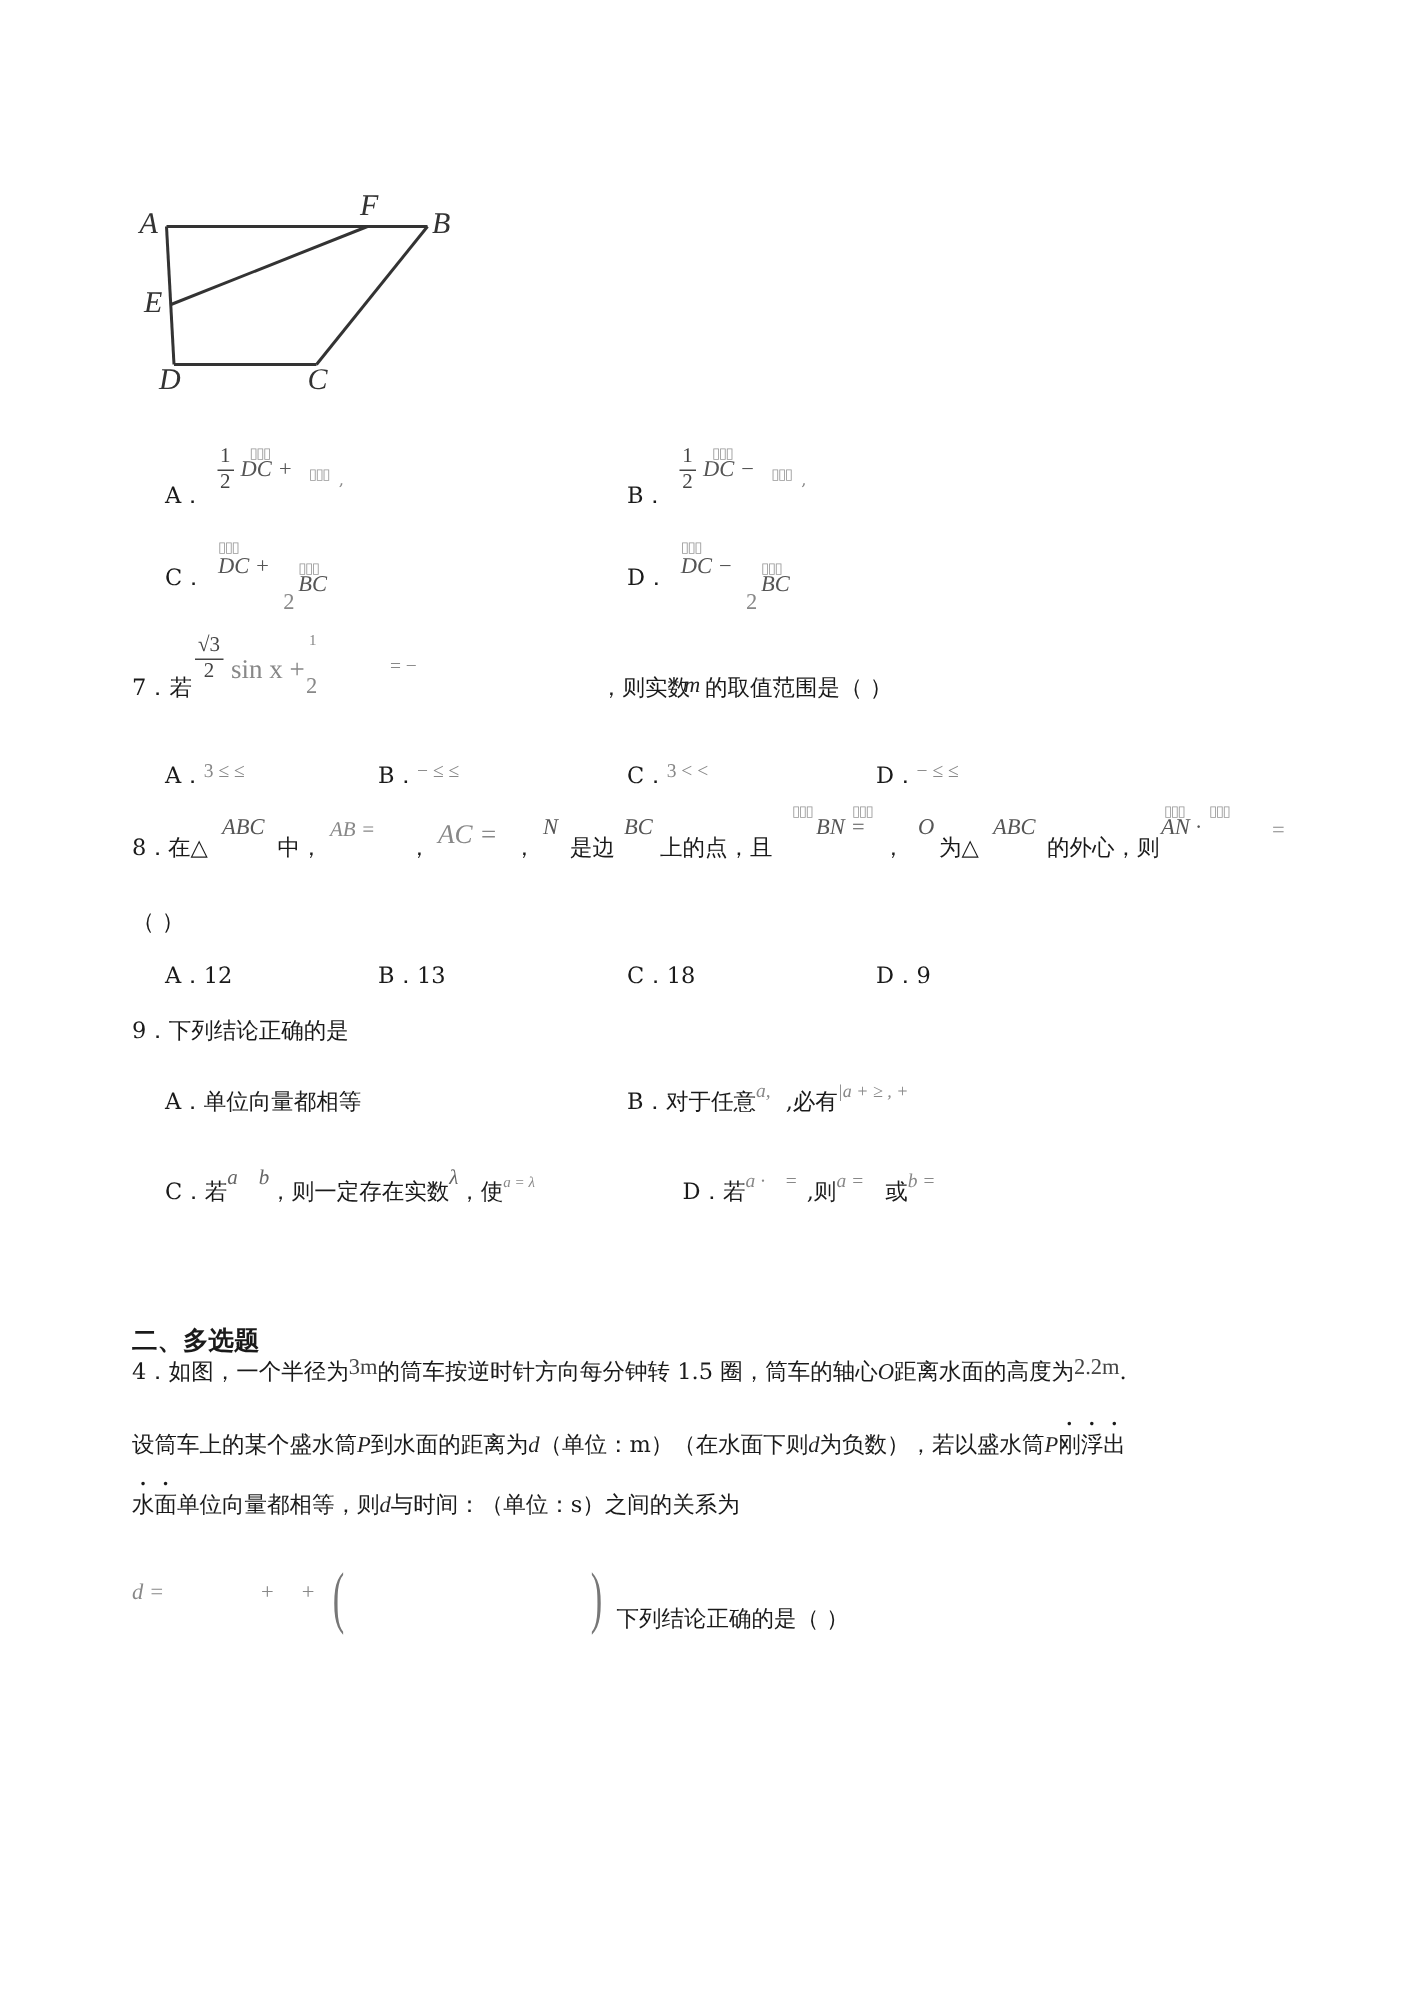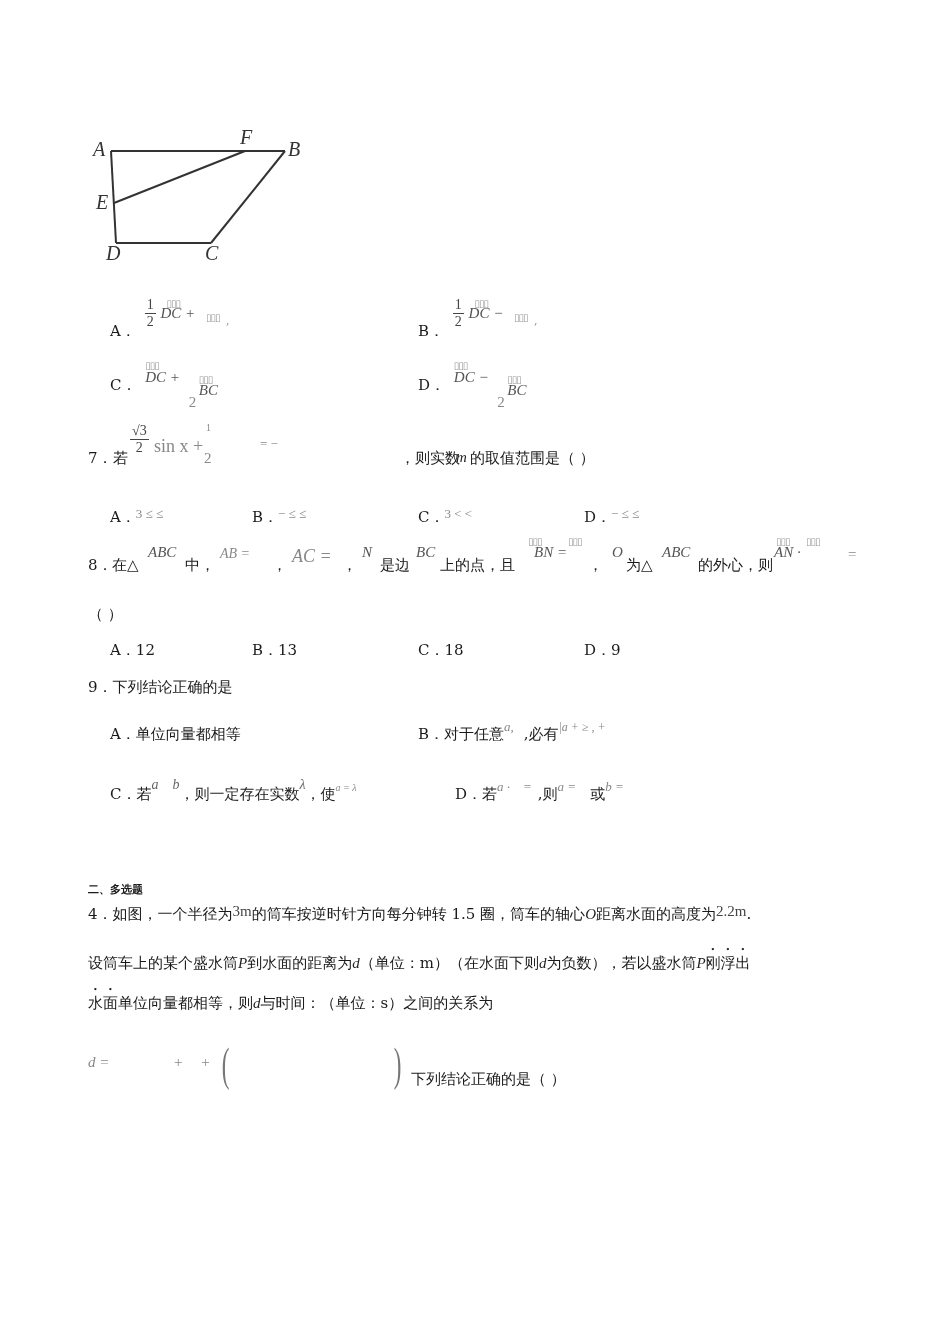--- a/index.html
+++ b/index.html
@@ -124,21 +124,21 @@
   <span class="abs" style="left:97px;top:16px;">中，</span>
   <span class="abs math faint" style="left:132px;top:6px;font-size:14px;">AB =</span>
   <span class="abs" style="left:184px;top:16px;">，</span>
   <span class="abs math faint" style="left:204px;top:6px;font-size:18px;">AC =</span>
   <span class="abs" style="left:254px;top:16px;">，</span>
   <span class="abs math" style="left:274px;top:4px;">N</span>
   <span class="abs" style="left:292px;top:16px;">是边</span>
   <span class="abs math" style="left:328px;top:4px;">BC</span>
   <span class="abs" style="left:352px;top:16px;">上的点，且</span>
   <span class="abs tiny" style="left:440px;top:-4px;">▯▯▯</span>
-  <span class="abs math" style="left:446px;top:4px;">BN =</span>
+  <span class="abs math" style="left:456px;top:4px;">BN =</span>
   <span class="abs tiny" style="left:480px;top:-4px;">▯▯▯</span>
   <span class="abs" style="left:500px;top:16px;">，</span>
   <span class="abs math" style="left:524px;top:4px;">O</span>
   <span class="abs" style="left:538px;top:16px;">为△</span>
   <span class="abs math" style="left:574px;top:4px;">ABC</span>
   <span class="abs" style="left:610px;top:16px;">的外心，则</span>
   <span class="abs tiny" style="left:688px;top:-4px;">▯▯▯</span>
   <span class="abs math" style="left:686px;top:4px;">AN ·</span>
   <span class="abs tiny" style="left:718px;top:-4px;">▯▯▯</span>
   <span class="abs math-up faint" style="left:760px;top:6px;">=</span>
@@ -163,21 +163,21 @@
   <span>B．</span><span>对于任意</span><span class="math faint" style="position:relative;top:-8px;font-size:13px;margin-right:10px;">a,</span><span>,必有</span><span class="math faint" style="position:relative;top:-8px;font-size:12px;">|a +   ≥  , +</span>
 </div>
 
 <div class="abs" style="left:110px;top:785px;">
   <span>C．</span><span>若</span><span class="math" style="position:relative;top:-10px;font-size:14px;color:#666;white-space:pre;">a    b</span><span>，则一定存在实数</span><span class="math" style="position:relative;top:-10px;font-size:14px;color:#666;">λ</span><span>，使</span><span class="math faint" style="position:relative;top:-8px;font-size:10px;">a = λ</span>
 </div>
 <div class="abs" style="left:455px;top:785px;">
   <span>D．</span><span>若</span><span class="math faint" style="position:relative;top:-8px;font-size:13px;white-space:pre;margin-right:6px;">a ·    =</span><span>,则</span><span class="math faint" style="position:relative;top:-8px;font-size:13px;margin-right:14px;">a =</span><span>或</span><span class="math faint" style="position:relative;top:-8px;font-size:13px;">b =</span>
 </div>
 
-<div class="abs bold" style="left:88px;top:882px;font-family:'DejaVu Sans','Liberation Sans',sans-serif;font-size:11px;">二、多选题</div>
+<div class="abs bold" style="left:88px;top:882px;font-family:'DejaVu Sans','Liberation Sans',sans-serif;font-size:17px;">二、多选题</div>
 
 <div class="abs" style="left:88px;top:905px;">
   <span>4．</span><span>如图，一个半径为</span><span class="math-up" style="position:relative;top:-3px;color:#444;">3m</span><span>的筒车按逆时针方向每分钟转 1.5 圈，筒车的轴心</span><span class="math" style="color:#222;">O</span><span>距离水面的高度为</span><span class="math-up" style="position:relative;top:-3px;color:#444;">2.2m</span><span>.</span>
 </div>
 
 <div class="abs" style="left:88px;top:945px;">
   <span>设筒车上的某个盛水筒</span><span class="math" style="color:#222;">P</span><span>到水面的距离为</span><span class="math" style="color:#222;">d</span><span>（单位：m）（在水面下则</span><span class="math" style="color:#222;">d</span><span>为负数），若以盛水筒</span><span class="math" style="color:#222;">P</span><span class="dotted">刚浮出</span>
 </div>
 
 <div class="abs" style="left:88px;top:985px;">

